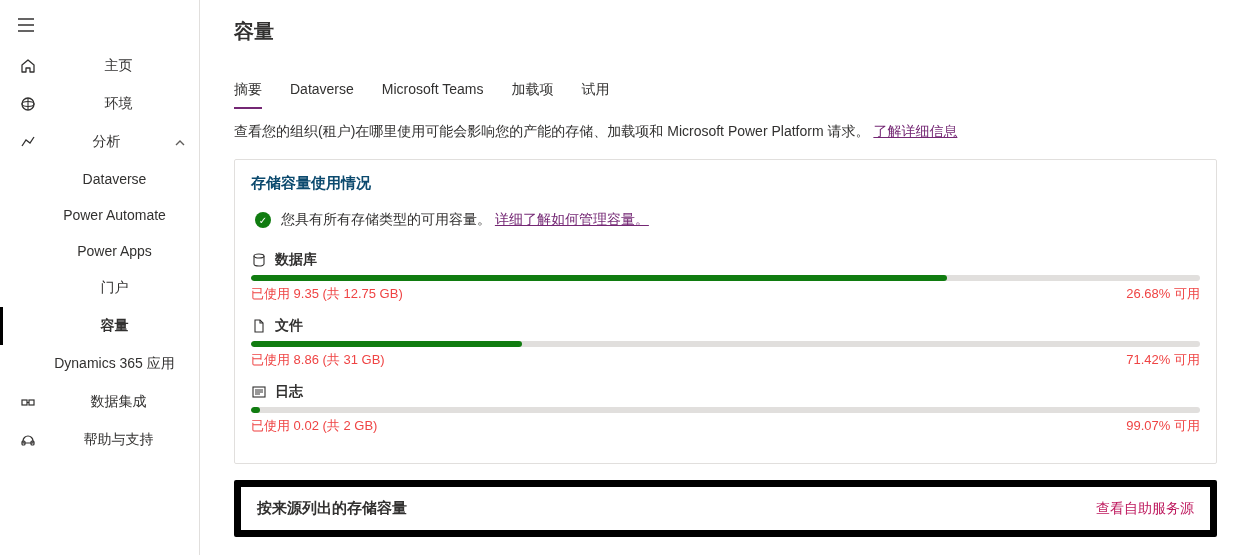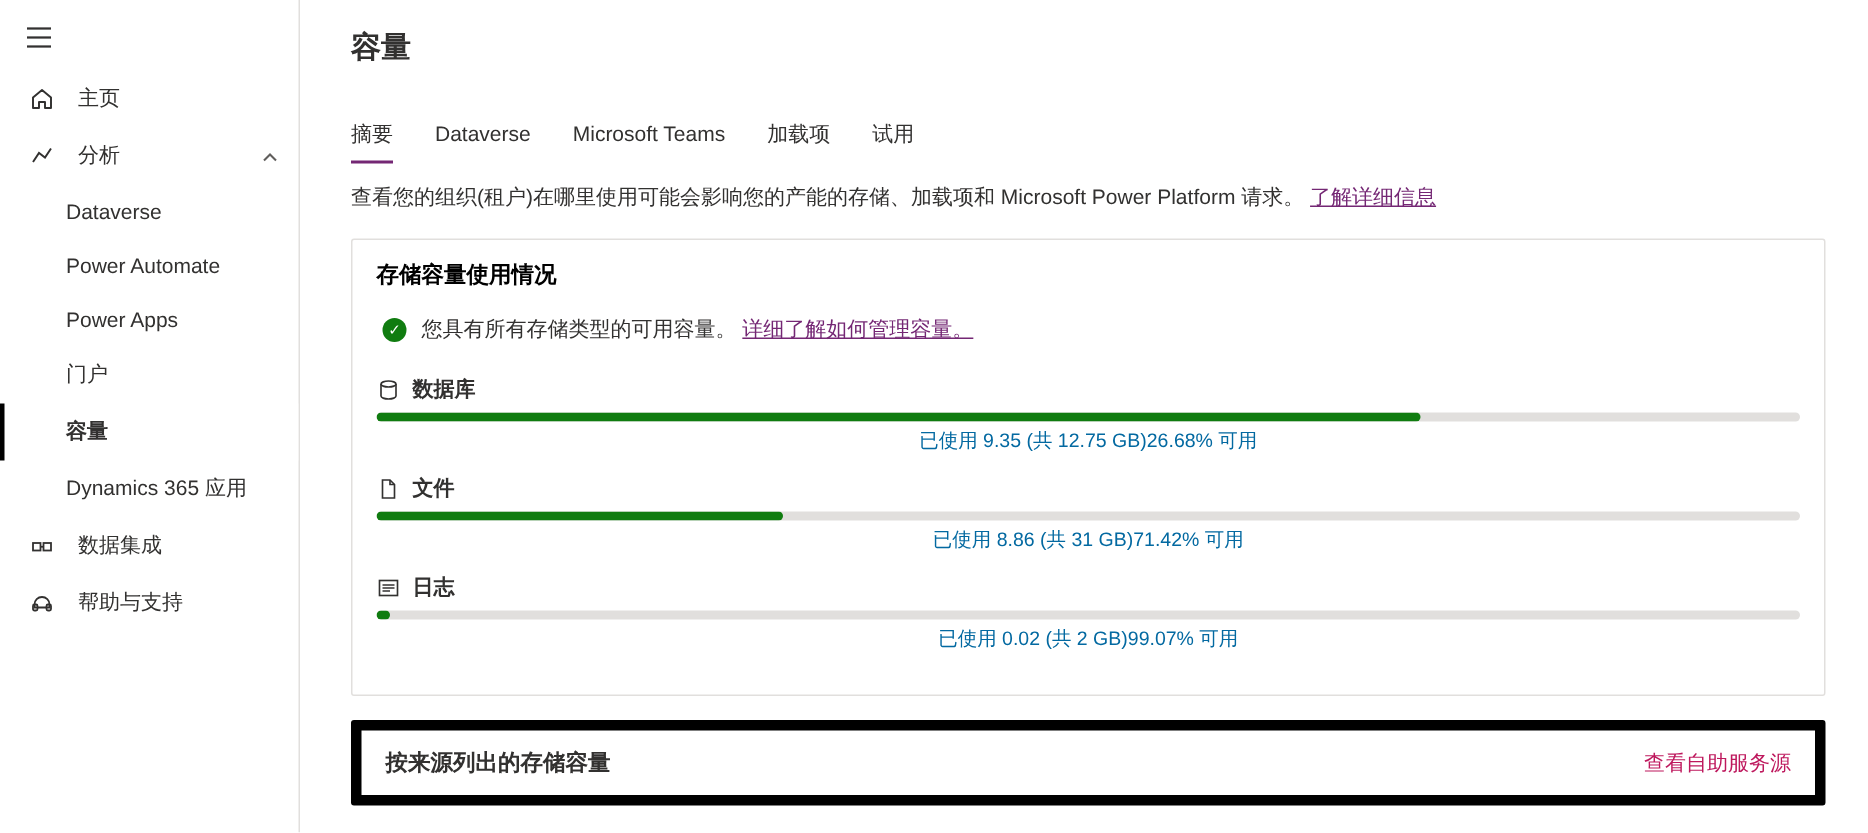--- a/index.html
+++ b/index.html
@@ -45,21 +45,21 @@
     }
     .nav-item .icon {
       width:20px;
       display:inline-flex;
       justify-content:center;
       align-items:center;
       font-size:16px;
       color:#323130;
       flex-shrink:0;
     }
-    .nav-item .label { flex:1; }
+    .nav-item .label { flex:1;text-align:center; }
     .nav-item .chevron { font-size:12px; color:#605e5c; }
     .nav-item.sub {
       padding-left:44px;
     }
     .nav-item.sub .label { font-size:14px; color:#323130; }
     .nav-item.sub.active .label { font-weight:600; }
     .main {
       flex:1;
       overflow-y:scroll;
       padding:18px 28px 20px 34px;
@@ -102,21 +102,21 @@
     .card {
       border:1px solid #e1dfdd;
       border-radius:2px;
       margin-bottom:16px;
       padding:14px 16px 14px 16px;
     }
     .card-title {
       font-weight:600;
       font-size:15px;
       margin-bottom:18px;
-      color:#000000;
+      color:#0c4a6e;
     }
     .status-line {
       display:flex;
       align-items:center;
       gap:10px;
       padding-left:4px;
       margin-bottom:22px;
     }
     .check-circle {
       width:16px; height:16px;
@@ -147,23 +147,23 @@
       overflow:hidden;
     }
     .bar-fill {
       position:absolute;
       left:0; top:0; bottom:0;
       background:#107c10;
       border-radius:3px;
     }
     .usage-footer {
       display:flex;
-      justify-content:center;
+      justify-content:space-between;
       font-size:13px;
-      color:#0369a1;
+      color:#ef4444;
     }
     .card2 {
       border:7px solid #000000;
       border-radius:2px;
       padding:12px 16px;
       display:flex;
       justify-content:space-between;
       align-items:center;
     }
     .card2-title { font-weight:600; font-size:15px; }
@@ -182,20 +182,30 @@
     </span>
   </div>
   <div id="nav-container">
       <div class="nav-item">
         <span class="icon">
           <svg width="16" height="16" viewBox="0 0 16 16" fill="none">
             <path d="M2 7L8 2L14 7V14H10V10H6V14H2V7Z" stroke="#323130" stroke-width="1.3" stroke-linejoin="round"></path>
           </svg>
         </span>
         <span class="label">主页</span>
+      </div>
+      <div class="nav-item">
+        <span class="icon">
+          <svg width="16" height="16" viewBox="0 0 16 16" fill="none">
+            <circle cx="8" cy="8" r="6" stroke="#323130" stroke-width="1.3"></circle>
+            <ellipse cx="8" cy="8" rx="6" ry="2.5" stroke="#323130" stroke-width="1.1"></ellipse>
+            <line x1="8" y1="2" x2="8" y2="14" stroke="#323130" stroke-width="1.1"></line>
+          </svg>
+        </span>
+        <span class="label">环境</span>
       </div>
       <div class="nav-item">
         <span class="icon">
           <svg width="16" height="16" viewBox="0 0 16 16" fill="none">
             <polyline points="2,12 6,6 10,9 14,3" stroke="#323130" stroke-width="1.3" fill="none"></polyline>
           </svg>
         </span>
         <span class="label">分析</span>
         <span class="chevron"><svg width="10" height="6" viewBox="0 0 10 6">
             <polyline points="1,5 5,1 9,5" fill="none" stroke="#605e5c" stroke-width="1.4"></polyline>

